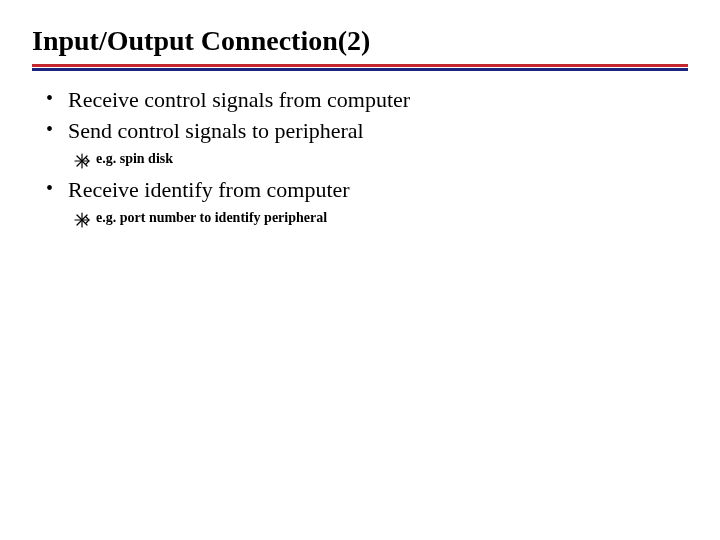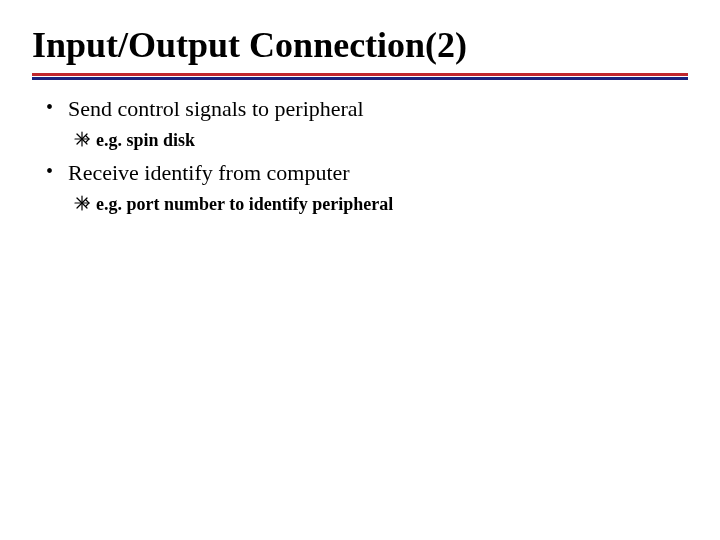--- a/index.html
+++ b/index.html
@@ -5,21 +5,21 @@
     * { margin: 0; padding: 0; box-sizing: border-box; }
     body {
       width: 720px;
       height: 540px;
       background: #ffffff;
       padding: 24px 32px;
       font-family: "Times New Roman", Times, serif;
       color: #000;
     }
     .title {
-      font-size: 36px;
+      font-size: 28px;
       font-weight: bold;
       line-height: 1.2;
       padding-bottom: 6px;
     }
     .rule {
       height: 7px;
       border-top: 3px solid #c1272d;
       border-bottom: 3px solid #1a237e;
       background: #ffffff;
       margin-bottom: 14px;
@@ -36,40 +36,43 @@
       content: "•";
       position: absolute;
       left: 14px;
       top: 0;
       font-size: 20px;
     }
     ul.sub { list-style: none; margin: 4px 0 6px 0; }
     ul.sub > li {
       position: relative;
       padding-left: 28px;
-      font-size: 18px;
+      font-size: 14px;
       font-weight: bold;
       line-height: 1.35;
     }
     .subicon {
       position: absolute;
       left: 6px;
       top: 3px;
       width: 16px;
       height: 16px;
     }
     .subicon svg { width: 16px; height: 16px; display: block; }
   </style>
 </head>
 <body>
 
 <div class="title">Input/Output Connection(2)</div>
 <div class="rule"></div>
 
 <ul class="main">
+  <li>
+    <span>Receive control signals from computer</span>
+  </li>
   <li>
     <span>Send control signals to peripheral</span>
     <ul class="sub">
       <li>
         <span class="subicon">
           <svg viewBox="0 0 16 16">
               <g stroke="#000" stroke-width="1.2" stroke-linecap="round">
                 <line x1="8" y1="1" x2="8" y2="15"></line>
                 <line x1="1" y1="8" x2="15" y2="8"></line>
                 <line x1="3" y1="3" x2="13" y2="13"></line>

